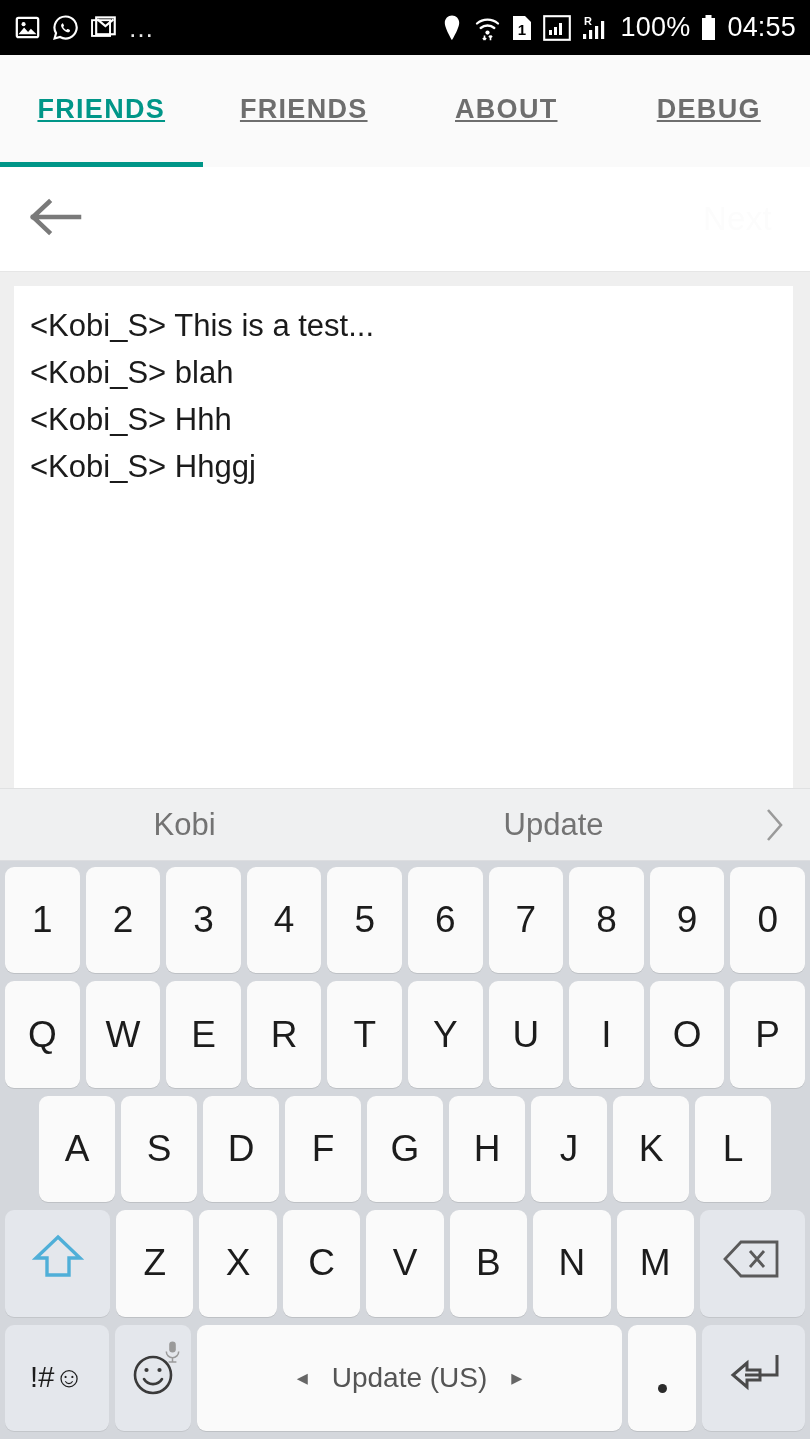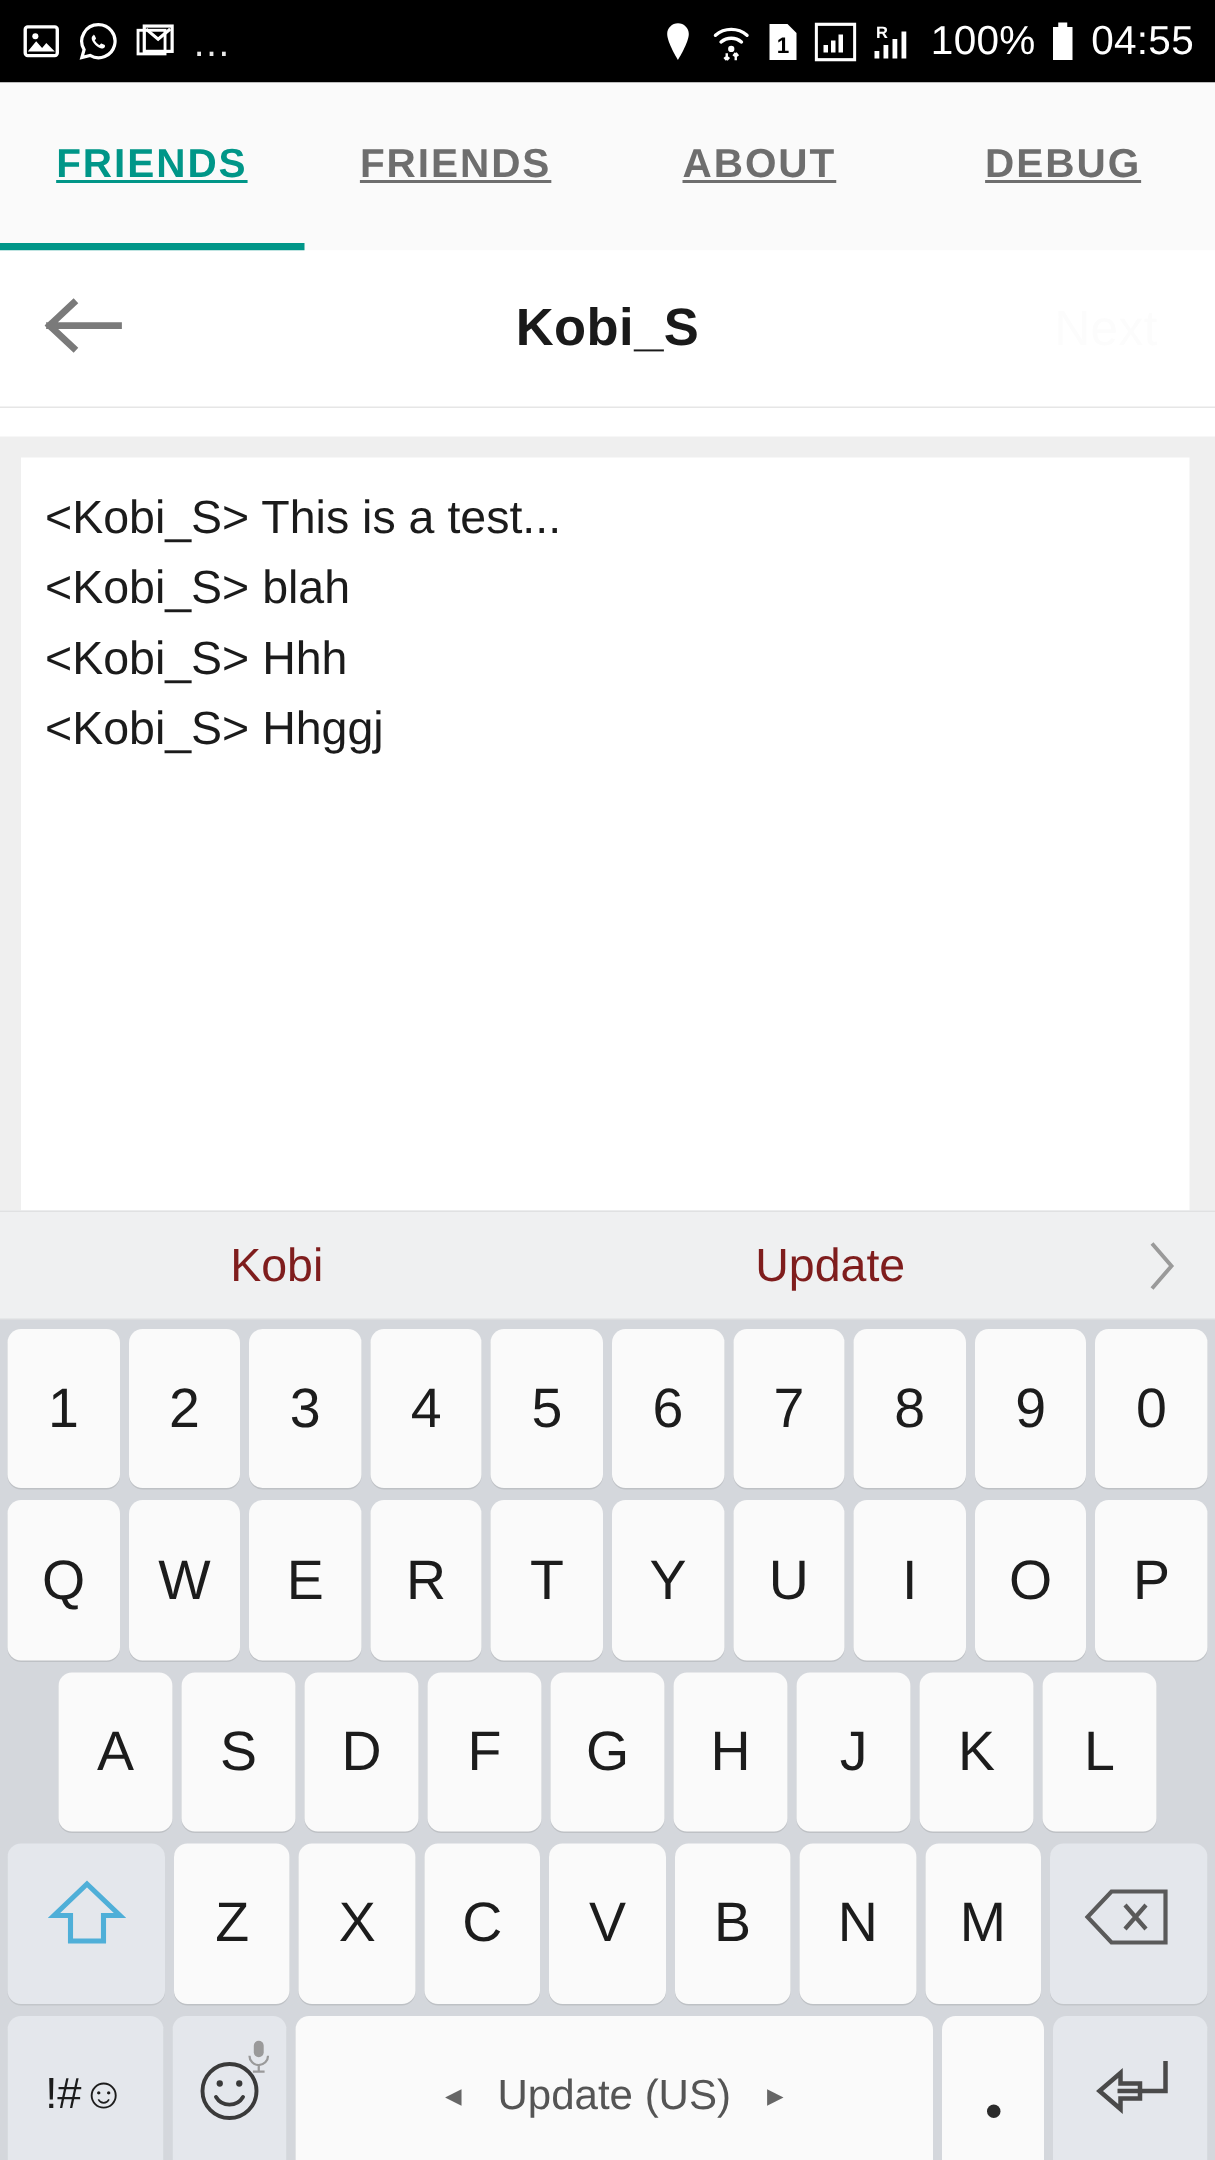--- a/index.html
+++ b/index.html
@@ -78,21 +78,20 @@
     font-size: 33px;
     color: #fcfcfc;
     letter-spacing: 0.3px;
   }
 
   
   #message-area {
     width: 810px; height: 516px;
     background: #efefef;
     padding: 14px 17px 0 14px;
-    margin-top: 19px;
   }
   #message-list {
     width: 779px; height: 516px;
     background: #ffffff;
     padding: 16px 14px 0 16px;
   }
   .message-line {
     font-size: 31px;
     line-height: 47px;
     color: #1b1b1b;
@@ -104,21 +103,21 @@
     width: 810px; height: 73px;
     background: #eff0f1;
     display: flex; align-items: center;
     border-top: 1px solid #e0e1e2;
     border-bottom: 1px solid #dcdde0;
   }
   .suggestion {
     flex: 1;
     text-align: center;
     font-size: 31px;
-    color: #7f1d1d;
+    color: #737373;
   }
   #suggestion-expand {
     width: 72px;
     display: flex; align-items: center; justify-content: center;
   }
 
   
   #keyboard {
     width: 810px; height: 578px;
     background: #d4d7dc;
@@ -242,21 +241,20 @@
 </div>
 
 <div id="title-bar">
   <div id="back-button">
     <span>
       <svg width="56" height="42" viewBox="0 0 56 42">
           <path d="M52 21H6M6 21l16-15M6 21l16 15" fill="none" stroke="#7a7a7a" stroke-width="4.5" stroke-linecap="square" stroke-linejoin="miter"></path>
         </svg>
     </span>
   </div>
-  <div id="page-title">Kobi_S</div>
   <div id="next-button">Next</div>
 </div>
 
 <div id="message-area">
   <div id="message-list">
     <div class="message-line">&lt;Kobi_S&gt; This is a test...</div>
     <div class="message-line">&lt;Kobi_S&gt; blah</div>
     <div class="message-line">&lt;Kobi_S&gt; Hhh</div>
     <div class="message-line">&lt;Kobi_S&gt; Hhggj</div>
   </div>

